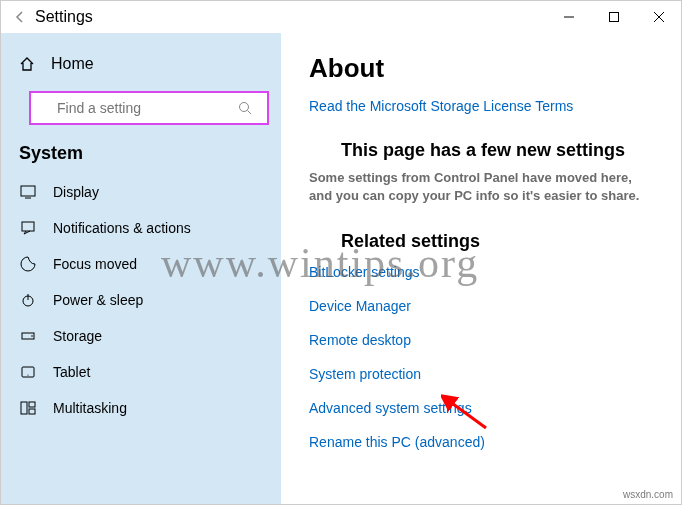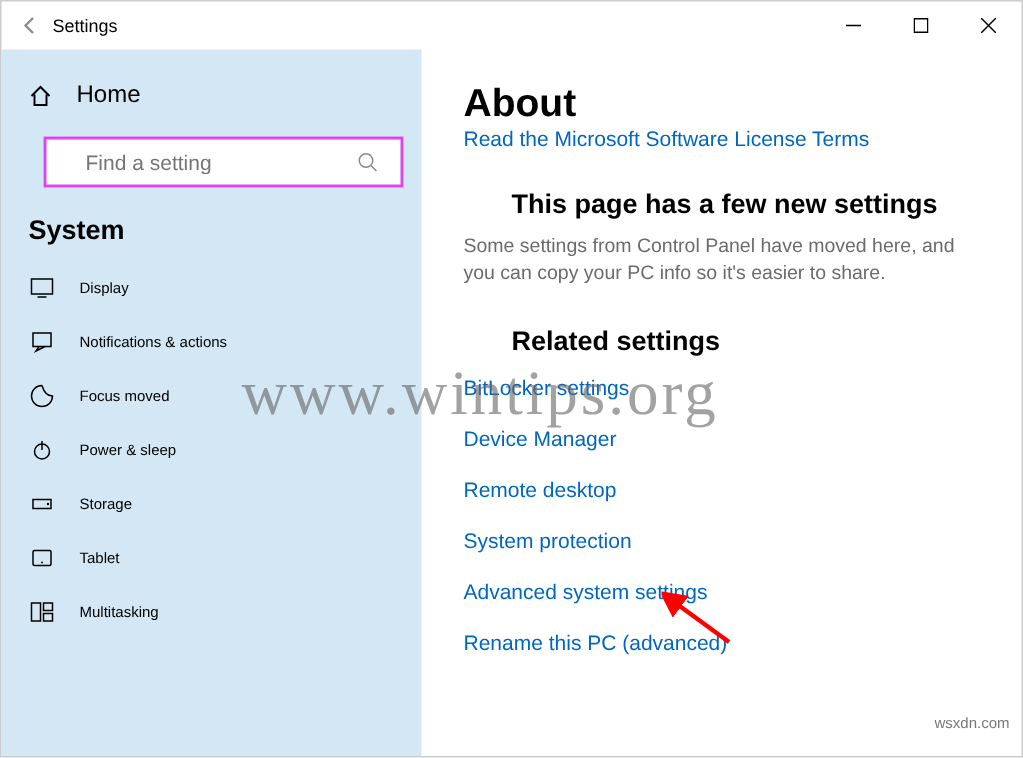--- a/index.html
+++ b/index.html
@@ -1,41 +1,41 @@
 <!DOCTYPE html>
 <html><head>
 <meta charset="utf-8">
 <style>
 * { margin: 0; padding: 0; box-sizing: border-box; font-family: "Segoe UI", Arial, sans-serif; }
 body { width: 682px; height: 505px; background: #fff; position: relative; overflow: hidden; border: 1px solid #ccc; }
 .titlebar { height: 32px; display: flex; align-items: center; padding-left: 12px; justify-content: space-between; }
 .titlebar-left { display: flex; align-items: center; gap: 8px; }
 .titlebar-left .icon { width: 14px; height: 14px; }
-.titlebar-title { font-size: 12px; color: #000; }
+.titlebar-title { font-size: 16px; color: #000; }
 .window-controls { display: flex; height: 100%; }
 .win-btn { width: 45px; display: flex; align-items: center; justify-content: center; font-size: 11px; color: #000; }
 .content { display: flex; height: calc(100% - 32px); }
 .sidebar { width: 280px; background: #d3e7f5; padding: 14px 6px 0 6px; }
 .home-row { display: flex; align-items: center; gap: 16px; padding: 8px 12px; margin-bottom: 10px; }
 .search-box { margin: 0 6px 18px 22px; display: flex; align-items: center; border: 2px solid #d946ef; background: #fff; height: 34px; padding: 0 26px; }
 .search-box input { flex: 1; border: none; outline: none; font-size: 14px; background: transparent; color: #666; }
 .search-icon { color: #666; }
 .group-header { font-weight: 600; font-size: 18px; padding: 0 12px 10px 12px; }
-.nav-item { display: flex; align-items: center; gap: 16px; padding: 10px 12px; font-size: 10px; color: #000; }
+.nav-item { display: flex; align-items: center; gap: 16px; padding: 10px 12px; font-size: 14px; color: #000; }
 .nav-item .icon-slot { width: 18px; display: flex; justify-content: center; }
 .main { flex: 1; padding: 20px 28px 0 28px; overflow: hidden; position: relative; }
-.page-title { font-size: 26px; font-weight: 600; }
+.page-title { font-size: 26px; font-weight: 600; margin-bottom: 14px; }
 .link { color: #0067c0; font-size: 14px; display: block; }
 .section-title { font-size: 18px; font-weight: 600; margin-top: 26px; margin-bottom: 8px; margin-left: 32px; }
-.section-desc { font-size: 13px; color: #6b6b6b; line-height: 1.4; }
+.section-desc { font-size: 13px; color: #6b6b6b; line-height: 1.4; font-weight: bold; }
 .related-links { margin-top: 12px; }
 .related-links .link { margin: 0 0 18px 0; }
 .arrow { position: absolute; left: 440px; top: 392px; pointer-events: none; }
 .watermark-site { position: absolute; left: 160px; top: 238px; font-family: Georgia, serif; font-size: 42px; color: rgba(100,100,100,0.6); pointer-events: none; letter-spacing: 2px; }
-.watermark-corner { position: absolute; right: 8px; bottom: 16px; font-size: 10px; color: rgba(0,0,0,0.55); pointer-events: none; }
+.watermark-corner { position: absolute; right: 8px; bottom: 4px; font-size: 10px; color: rgba(0,0,0,0.55); pointer-events: none; }
 svg { display: block; }
 </style>
 </head>
 <body>
 
 <div class="titlebar">
   <div class="titlebar-left">
     <span class="icon">
       <svg width="14" height="14" viewBox="0 0 14 14">
           <path d="M9 2 L4 7 L9 12" stroke="#888" stroke-width="1.5" fill="none"></path>
@@ -147,21 +147,21 @@
             <rect x="9" y="2" width="6" height="5" stroke="#000" fill="none"></rect>
             <rect x="9" y="9" width="6" height="5" stroke="#000" fill="none"></rect>
           </svg>
         </span>
       <span>Multitasking</span>
     </div>
   </div>
 
   <div class="main">
     <div class="page-title">About</div>
-    <a class="link">Read the Microsoft Software License Terms</a>
+    <a class="link">Read the Microsoft Storage License Terms</a>
 
     <div class="section-title">This page has a few new settings</div>
     <div class="section-desc">Some settings from Control Panel have moved here, and you can copy your PC info so it's easier to share.</div>
 
     <div class="section-title">Related settings</div>
     <div class="related-links">
       <a class="link">BitLocker settings</a>
       <a class="link">Device Manager</a>
       <a class="link">Remote desktop</a>
       <a class="link">System protection</a>

